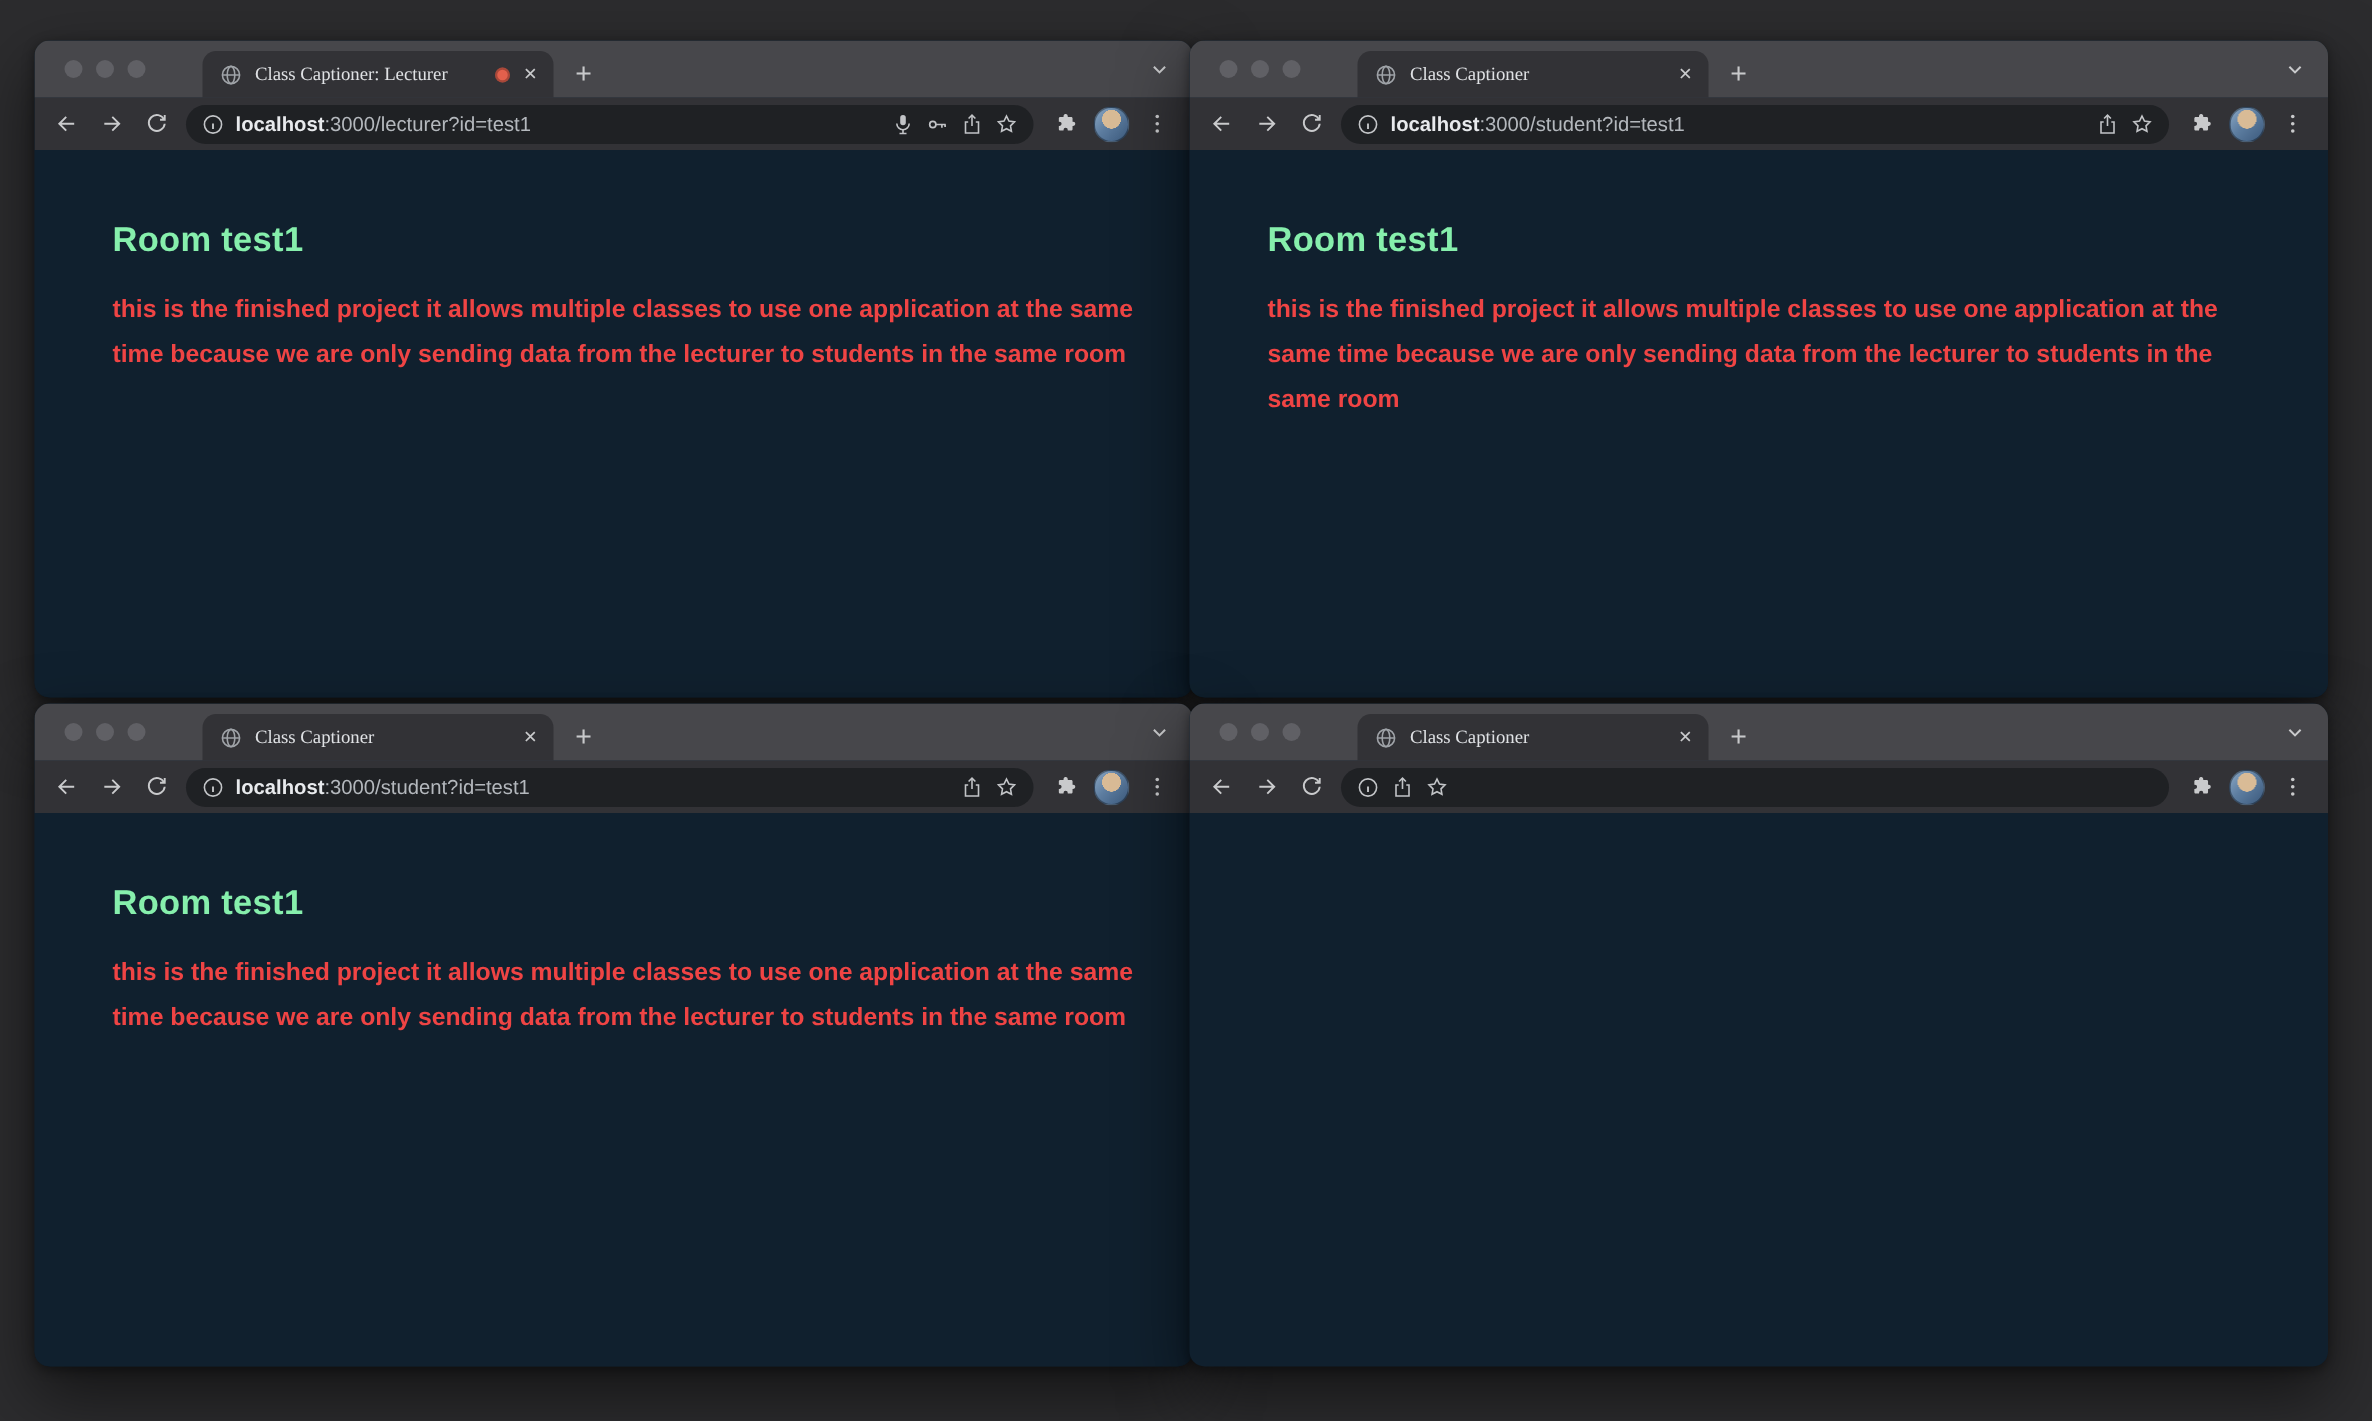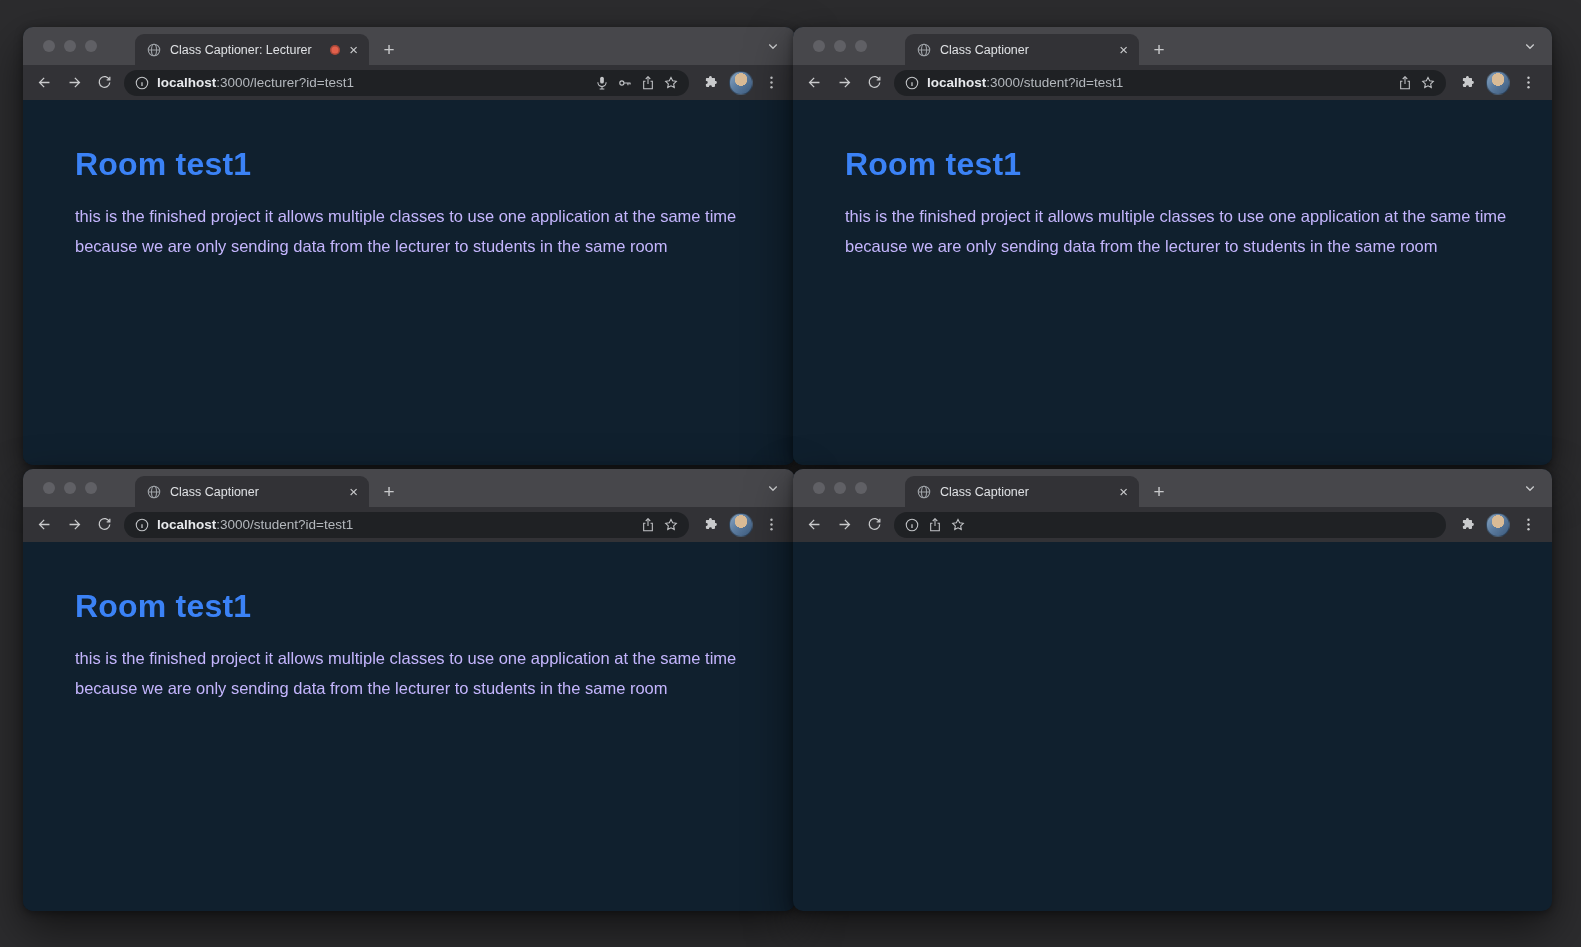--- a/index.html
+++ b/index.html
@@ -36,21 +36,21 @@
 
   .tab {
     height:31px; width:234px; background:#323236;
     border-radius:9px 9px 0 0;
     display:flex; align-items:center; gap:8px;
     padding:0 10px 0 11px; min-width:0;
   }
   .favicon { width:16px; height:16px; color:#9fa3a8; flex-shrink:0; display:flex; }
   .tab-title {
     flex:1; font-size:12.5px; color:#dfe1e4;
-    white-space:nowrap; overflow:hidden; text-overflow:ellipsis;
+    white-space:nowrap; overflow:hidden; text-overflow:ellipsis;font-family:Liberation Serif, serif;
   }
   .rec-dot { width:10px; height:10px; border-radius:50%; background:#e2604c; box-shadow:0 0 0 1.5px rgba(0,0,0,0.25) inset; flex-shrink:0; }
   .tab-close { color:#c8c9cb; font-size:15px; line-height:1; flex-shrink:0; cursor:default; padding:0 1px; }
   .newtab {
     width:28px; height:31px; margin-left:6px;
     color:#c8c9cb; font-size:19px; font-weight:300;
     display:flex; align-items:center; justify-content:center;
   }
   .strip-chevron {
     margin-left:auto; margin-right:13px; align-self:center;
@@ -89,26 +89,26 @@
       linear-gradient(135deg, #8aa7c4 0%, #5d7da0 45%, #3c5a7d 100%);
     border:1px solid rgba(0,0,0,0.35);
   }
 
   
   .content {
     flex:1; background:#10202e;
     padding:46px 38px 0 52px;
   }
   .room-heading {
-    font-size:32px; font-weight:600; color:#3b82f6;
+    font-size:23px; font-weight:600; color:#86efac;
     letter-spacing:0.2px; margin-bottom:18px;
   }
   .room-body {
-    font-size:16.5px; line-height:30px; color:#c4b5fd;
-    max-width:695px; font-weight:400;
+    font-size:16.5px; line-height:30px; color:#ef4444;
+    max-width:695px; font-weight:700;
   }
 
   svg { display:block; }
 </style>
 </head>
 <body>
 
 <div class="desktop">
 
   <div class="window win-tl">

